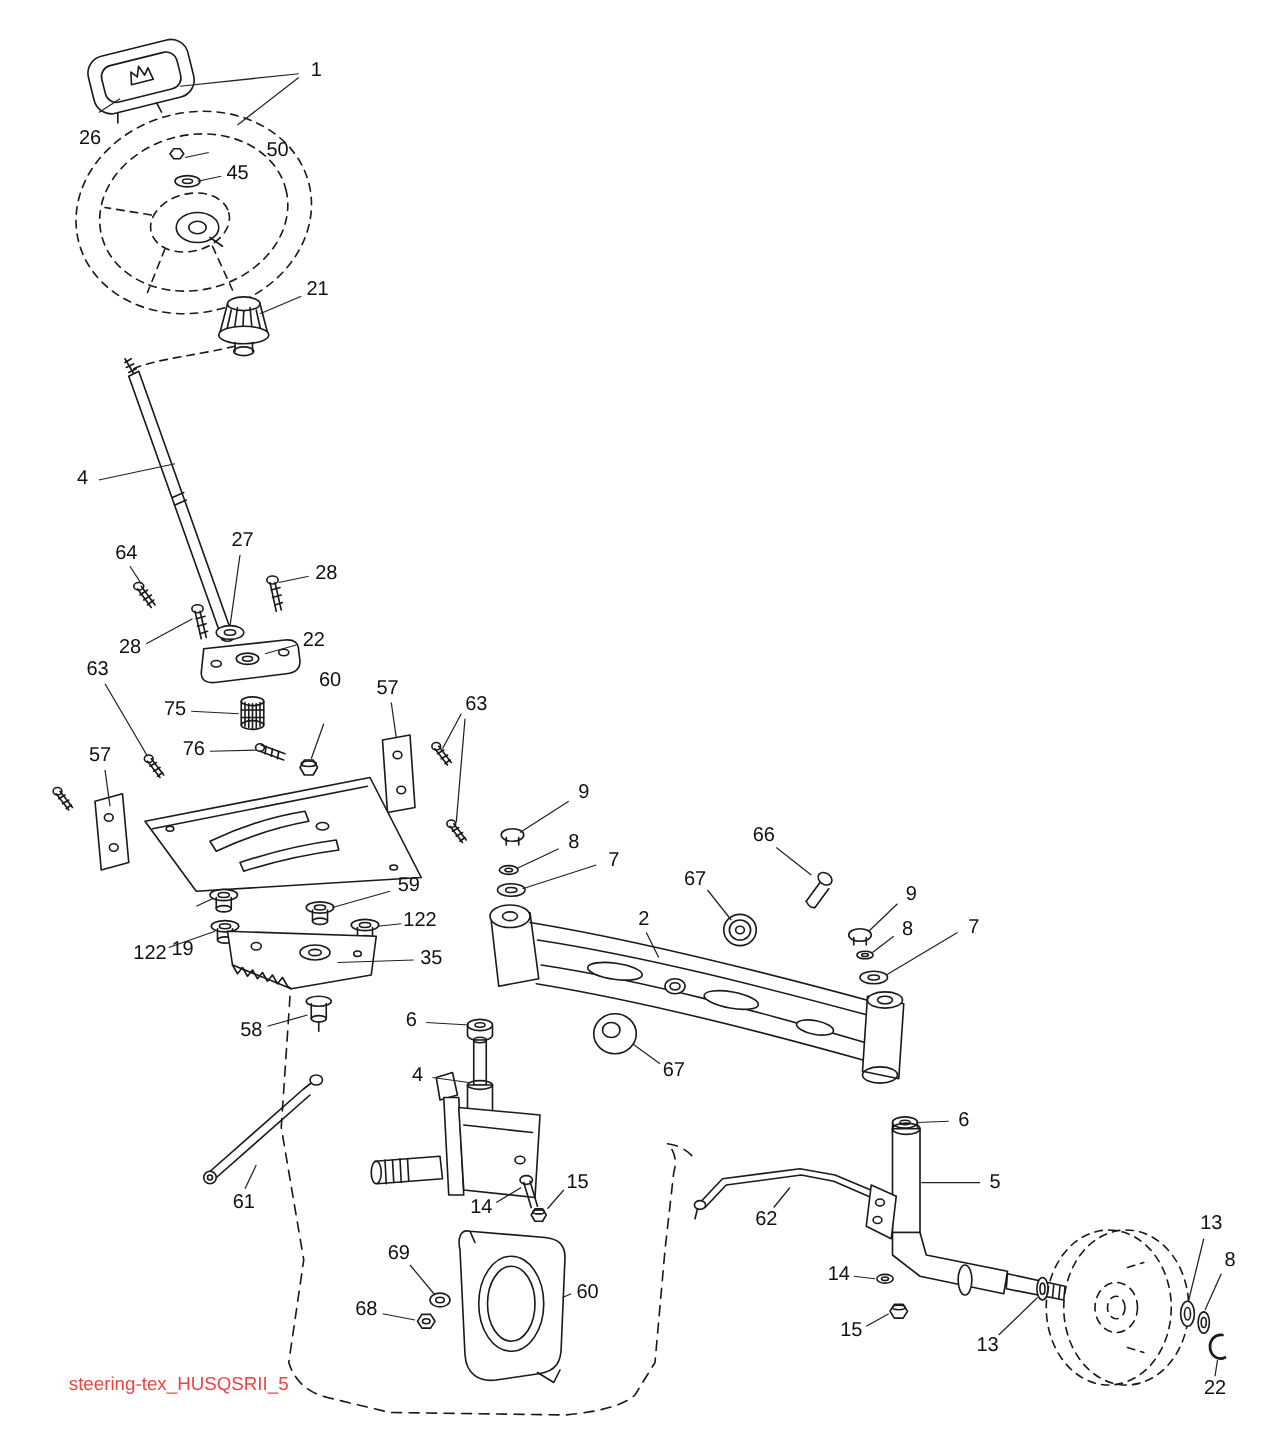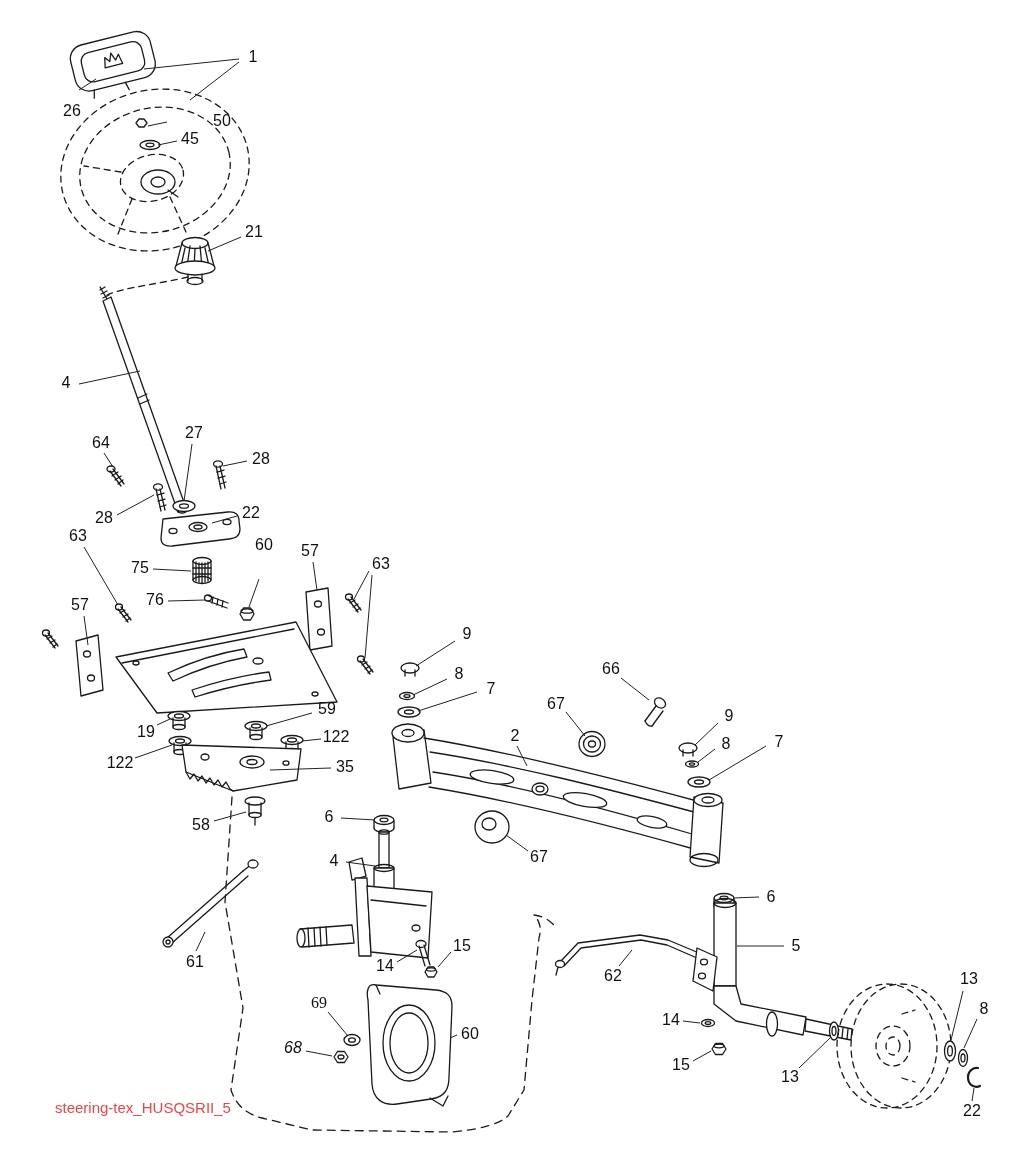--- a/index.html
+++ b/index.html
@@ -437,21 +437,21 @@
       <span class="callout" style="left: 261px; top: 459px;">28</span>
       <span class="callout" style="left: 104px; top: 518px;">28</span>
       <span class="callout" style="left: 251px; top: 513px;">22</span>
       <span class="callout" style="left: 78px; top: 536px;">63</span>
       <span class="callout" style="left: 140px; top: 568px;">75</span>
       <span class="callout" style="left: 155px; top: 600px;">76</span>
       <span class="callout" style="left: 264px; top: 545px;">60</span>
       <span class="callout" style="left: 310px; top: 551px;">57</span>
       <span class="callout" style="left: 381px; top: 564px;">63</span>
       <span class="callout" style="left: 80px; top: 605px;">57</span>
-      <span class="callout" style="left: 146px; top: 732px;">19</span>
+      <span class="callout" style="left: 146px; top: 760px;">19</span>
       <span class="callout" style="left: 120px; top: 763px;">122</span>
       <span class="callout" style="left: 327px; top: 709px;">59</span>
       <span class="callout" style="left: 336px; top: 737px;">122</span>
       <span class="callout" style="left: 345px; top: 767px;">35</span>
       <span class="callout" style="left: 201px; top: 825px;">58</span>
       <span class="callout" style="left: 467px; top: 634px;">9</span>
       <span class="callout" style="left: 459px; top: 674px;">8</span>
       <span class="callout" style="left: 491px; top: 689px;">7</span>
       <span class="callout" style="left: 515px; top: 736px;">2</span>
       <span class="callout" style="left: 611px; top: 669px;">66</span>
@@ -461,22 +461,22 @@
       <span class="callout" style="left: 779px; top: 742px;">7</span>
       <span class="callout" style="left: 329px; top: 817px;">6</span>
       <span class="callout" style="left: 334px; top: 861px;">4</span>
       <span class="callout" style="left: 539px; top: 857px;">67</span>
       <span class="callout" style="left: 771px; top: 897px;">6</span>
       <span class="callout" style="left: 796px; top: 946px;">5</span>
       <span class="callout" style="left: 195px; top: 962px;">61</span>
       <span class="callout" style="left: 385px; top: 966px;">14</span>
       <span class="callout" style="left: 462px; top: 946px;">15</span>
       <span class="callout" style="left: 613px; top: 976px;">62</span>
-      <span class="callout" style="left: 319px; top: 1003px; font-family: Liberation Serif, serif;">69</span>
-      <span class="callout" style="left: 293px; top: 1048px; font-style: italic;">68</span>
+      <span class="callout" style="left: 319px; top: 1003px;">69</span>
+      <span class="callout" style="left: 293px; top: 1048px;">68</span>
       <span class="callout" style="left: 470px; top: 1034px;">60</span>
       <span class="callout" style="left: 671px; top: 1020px;">14</span>
       <span class="callout" style="left: 681px; top: 1065px;">15</span>
       <span class="callout" style="left: 790px; top: 1077px;">13</span>
       <span class="callout" style="left: 969px; top: 979px;">13</span>
       <span class="callout" style="left: 984px; top: 1009px;">8</span>
       <span class="callout" style="left: 972px; top: 1111px;">22</span>
     </div>
 
 <div id="footer-label">steering-tex_HUSQSRII_5</div>

